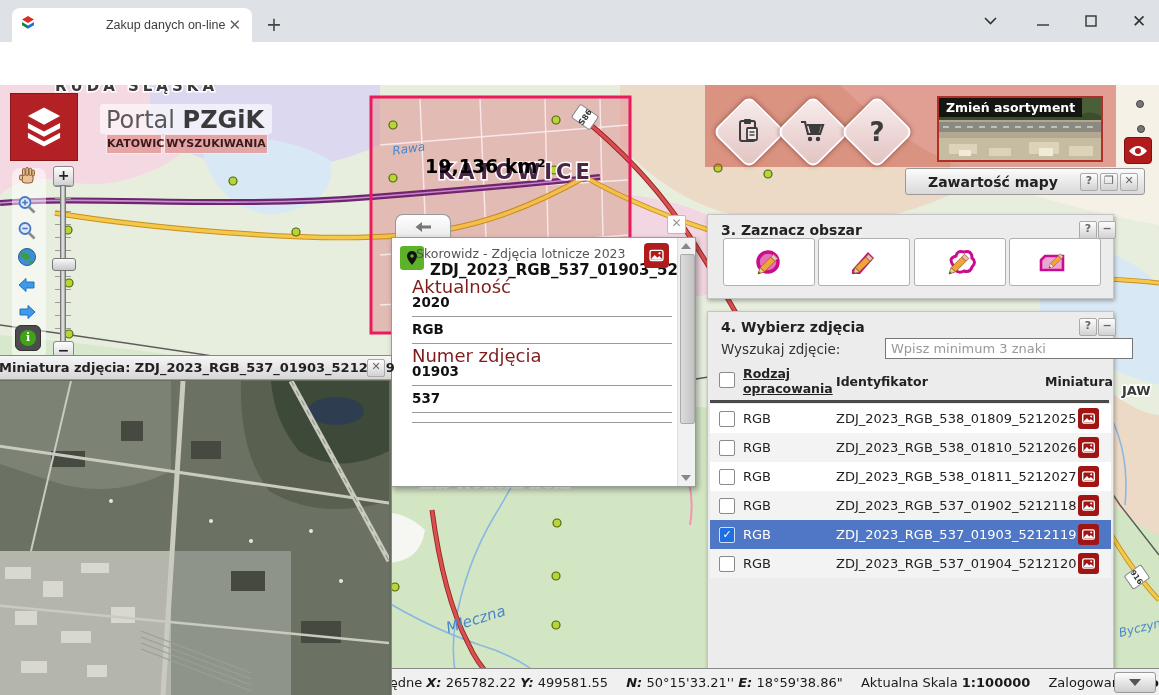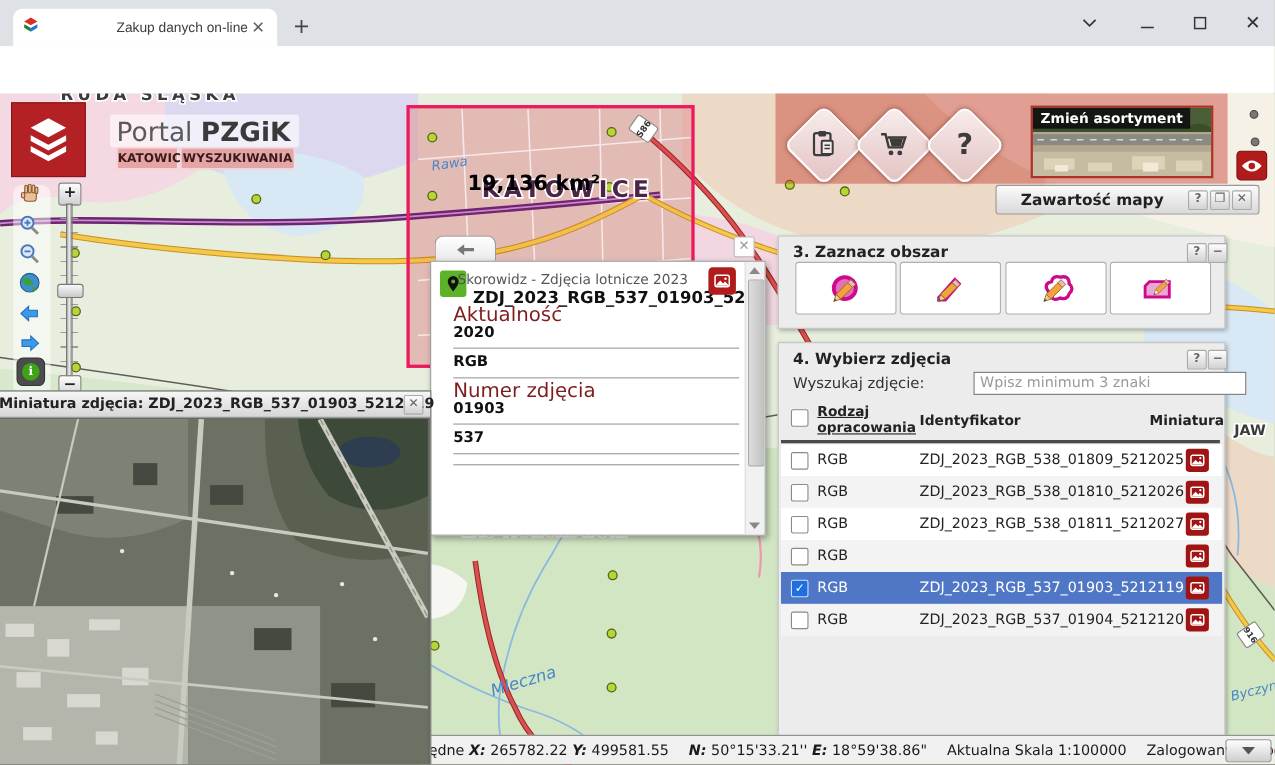--- a/index.html
+++ b/index.html
@@ -120,21 +120,21 @@
   #mini{left:-10px;top:355px;width:400px;height:340px;border:1px solid #888;background:#666c60;z-index:30;}
   #minihdr{position:absolute;left:0;top:0;width:100%;height:24px;background:linear-gradient(#f6f6f6,#d6d6d6);
       border-bottom:1px solid #999;box-sizing:border-box;}
   #minihdr .t{position:absolute;left:8px;top:4px;font-size:13px;font-weight:bold;color:#222;white-space:nowrap;}
   #minihdr .x{position:absolute;right:6px;top:3px;}
   
   #statusbar{left:0;top:668px;width:1159px;height:27px;background:#f0f0f0;border-top:1px solid #888;
       box-sizing:border-box;z-index:20;font-size:13px;color:#1a1a1a;}
   #statustext{position:absolute;left:338px;top:6px;white-space:nowrap;}
   #statustext .k{font-weight:bold;font-style:italic;}
-  #statustext b{font-weight:normal;}
+  #statustext b{font-weight:bold;}
   #statustext .gap{display:inline-block;width:14px;}
   #statdrop{position:absolute;left:1114px;top:3px;width:40px;height:19px;background:linear-gradient(#fdfdfd,#cfcfcf);
       border:1px solid #999;border-radius:3px;display:flex;align-items:center;justify-content:center;}
   .z5{z-index:5}.z10{z-index:10}
 </style>
 </head>
 <body>
 
 <div id="screen">
 
@@ -616,20 +616,21 @@
             <svg width="17" height="17" viewBox="0 0 22 22">
               <rect x="3.5" y="5" width="15" height="12" rx="2" fill="none" stroke="#fff" stroke-width="1.8"></rect>
               <path d="M5 14.5 l4-4 3 3 2-2 3.5 3.5 v1 h-12.5z" fill="#fff"></path>
               <circle cx="14.5" cy="8.5" r="1.3" fill="#fff"></circle>
             </svg>
           </span>
    </div>
         <div class="prow">
      <span class="cb"></span>
      <span class="ptype">RGB</span>
+     <span class="pid">ZDJ_2023_RGB_537_01902_5212118</span>
      <span class="thumb-btn">
             <svg width="17" height="17" viewBox="0 0 22 22">
               <rect x="3.5" y="5" width="15" height="12" rx="2" fill="none" stroke="#fff" stroke-width="1.8"></rect>
               <path d="M5 14.5 l4-4 3 3 2-2 3.5 3.5 v1 h-12.5z" fill="#fff"></path>
               <circle cx="14.5" cy="8.5" r="1.3" fill="#fff"></circle>
             </svg>
           </span>
    </div>
         <div class="prow sel">
      <span class="cb checked">✓</span>

